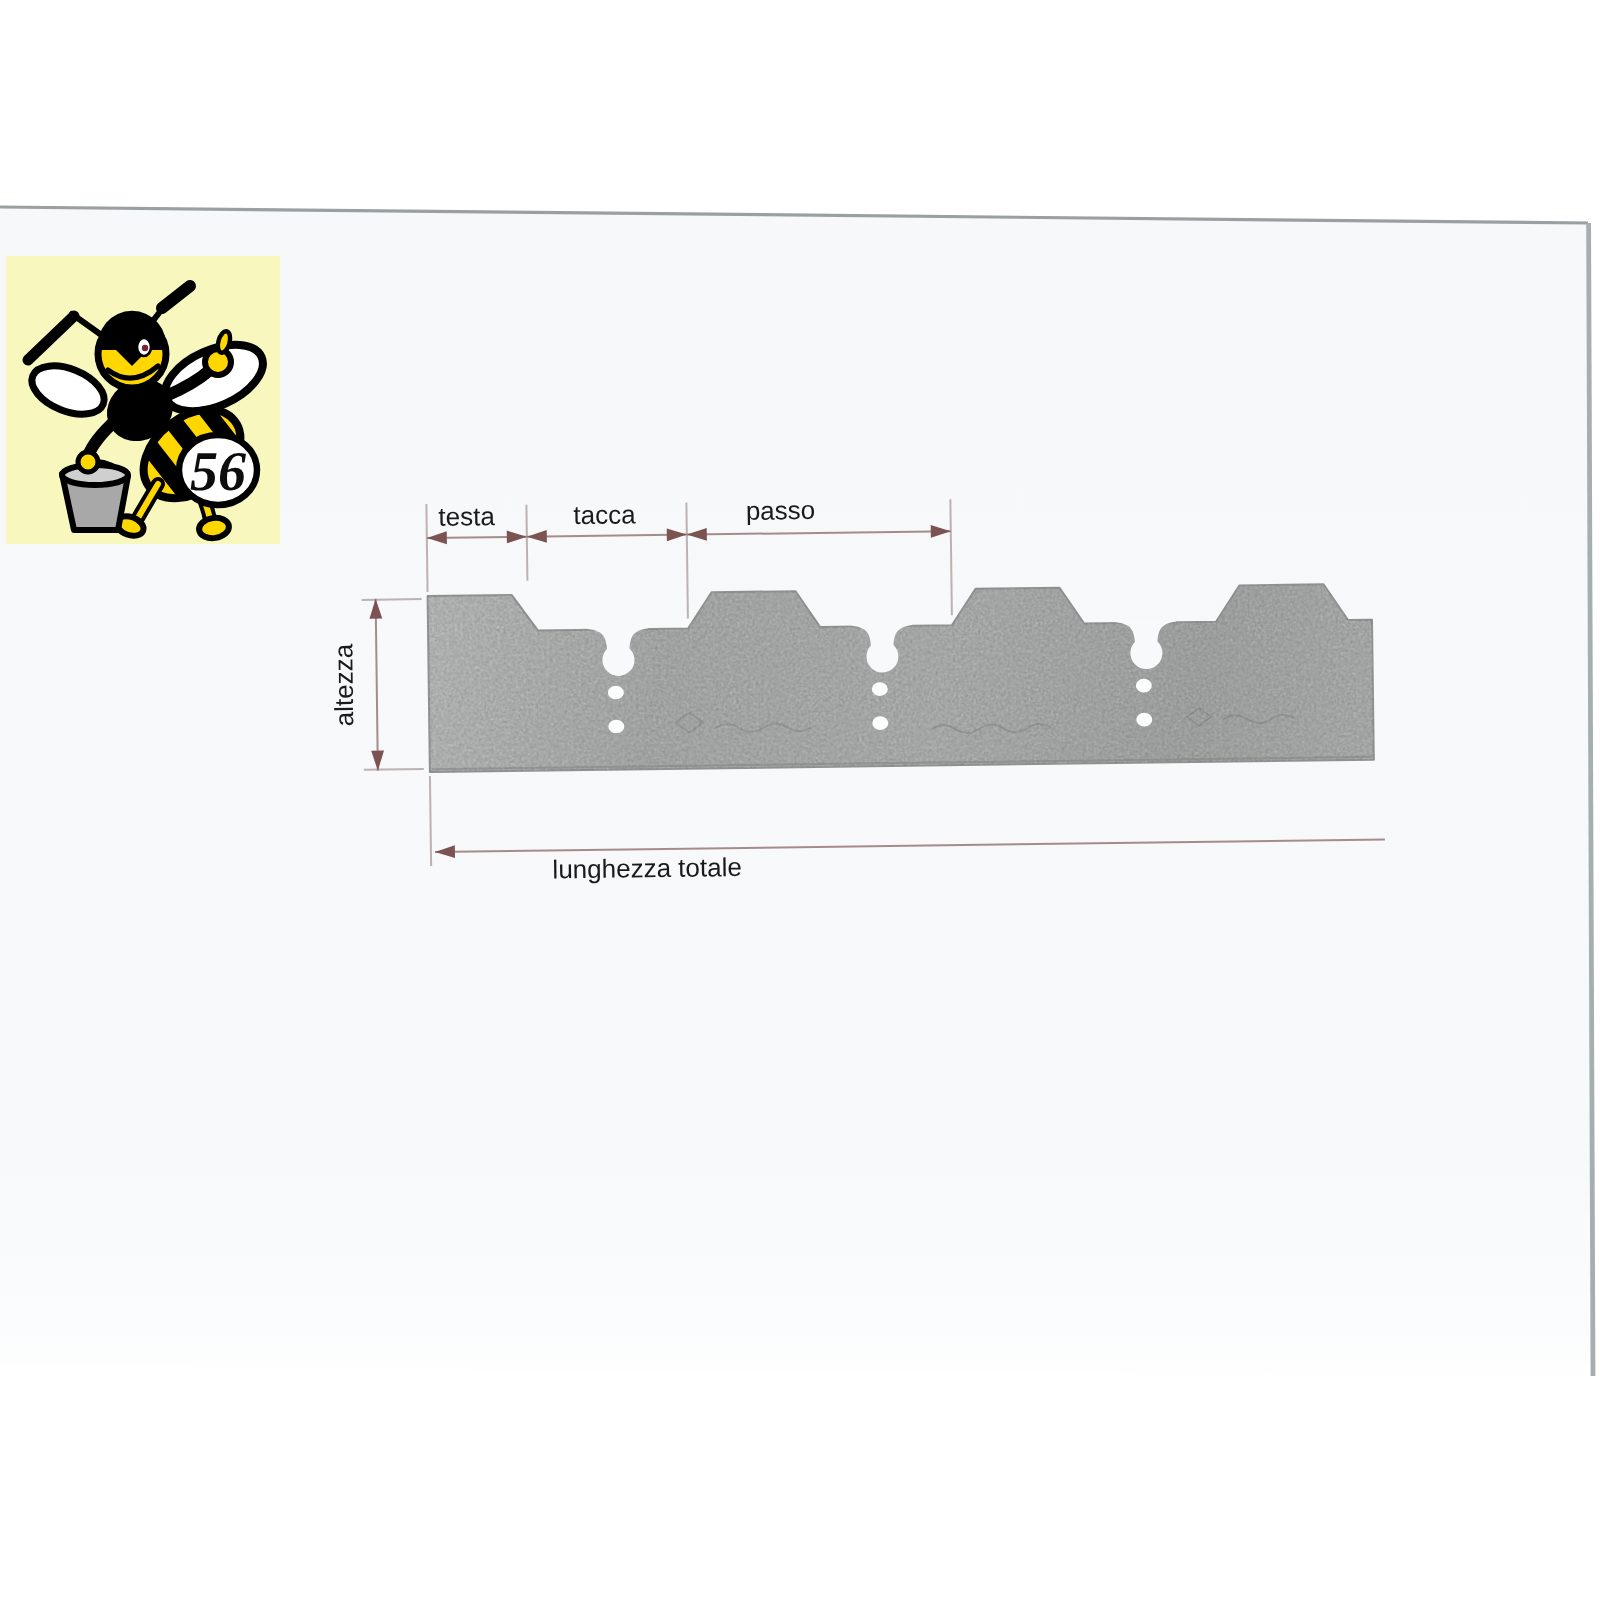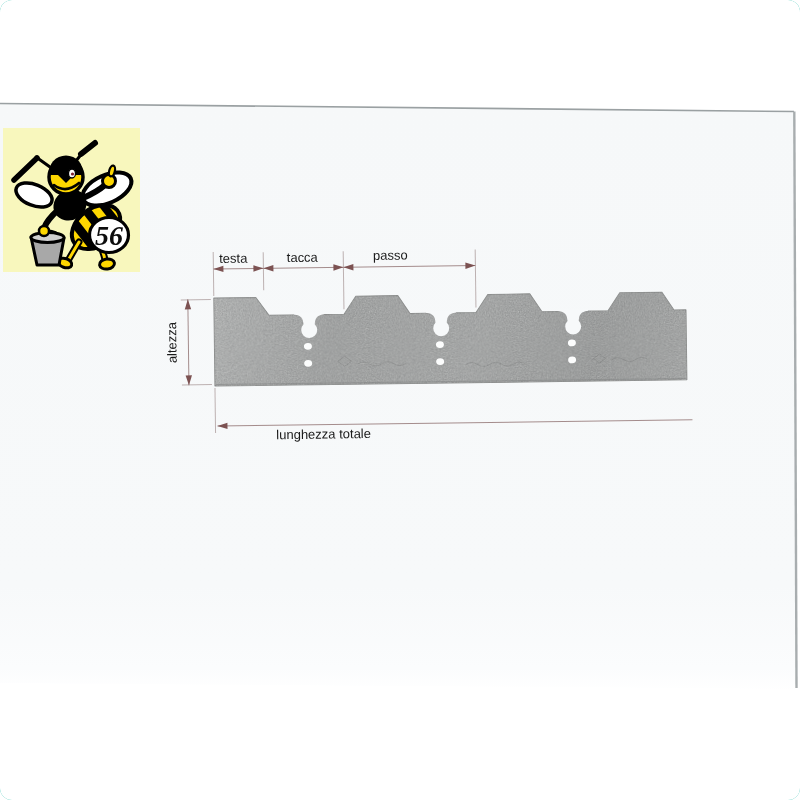--- a/index.html
+++ b/index.html
@@ -1,17 +1,17 @@
 <!DOCTYPE html>
 <html><head>
 <meta charset="utf-8">
 <style>
   html,body{margin:0;padding:0;background:#ffffff;}
   .canvas{position:relative;width:800px;height:800px;background:#14b8a6;overflow:hidden;
-          font-family:"Liberation Sans",sans-serif;border-radius:12px;}
+          font-family:"Liberation Sans",sans-serif;}
   svg{display:block;}
   .dim-line{stroke:#a48c8c;stroke-width:1;fill:none;}
   .ext-line{stroke:#b3a4a4;stroke-width:1;fill:none;stroke-opacity:.85;}
   .dim-arrow{fill:#7c5252;stroke:none;}
   .dim-label{font-family:"Liberation Sans",sans-serif;font-size:13px;fill:#1a1a1a;}
   .badge-num{font-family:"Liberation Serif",serif;font-style:italic;font-weight:bold;
              font-size:28px;fill:#0d0d0d;}
   .stamp{stroke:#2c2c2c;stroke-width:.9;fill:none;opacity:.14;}
 </style>
 </head>

